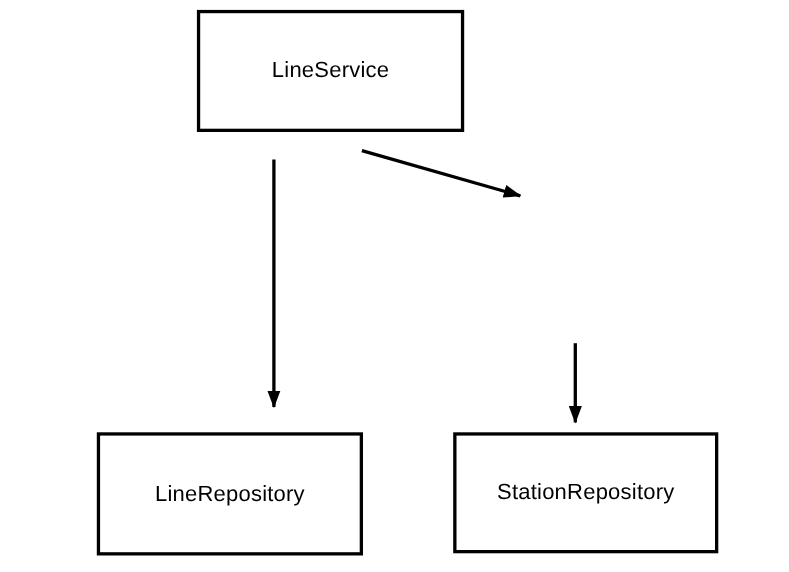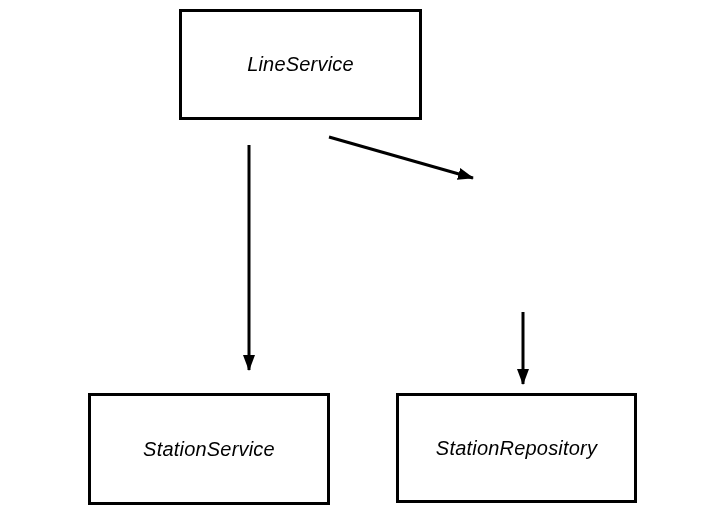--- a/index.html
+++ b/index.html
@@ -31,26 +31,25 @@
     border: 3px solid #000000;
     background: #ffffff;
     display: flex;
     align-items: center;
     justify-content: center;
     font-size: 20px;
     font-weight: 400;
     color: #000000;
     letter-spacing: 0.2px;
     white-space: nowrap;
-    font-style: italic;
   }
   .node-line-service       { left: 179px; top:   9px; width: 243px; height: 111px; }
   .node-station-service    { left: 402px; top: 193px; width: 243px; height: 112px; }
   .node-line-repository    { left:  88px; top: 393px; width: 242px; height: 112px; }
-  .node-station-repository { left: 396px; top: 393px; width: 241px; height: 110px; }
+  .node-station-repository { left: 412px; top: 393px; width: 241px; height: 110px; }
 </style>
 </head>
 <body>
 
 <div class="diagram-canvas">
 
   <svg class="edge-layer" width="717" height="520" viewBox="0 0 717 520" xmlns="http://www.w3.org/2000/svg">
     <defs>
       <marker id="arrowhead" viewBox="0 0 16 12" refX="15" refY="6" markerWidth="16" markerHeight="12" markerUnits="userSpaceOnUse" orient="auto">
         <path d="M0,0 L16,6 L0,12 Z" fill="#000000"></path>
@@ -60,20 +59,20 @@
     <line x1="329" y1="137" x2="473" y2="178" stroke="#000000" stroke-width="3" marker-end="url(#arrowhead)"></line>
     <line x1="523" y1="312" x2="523" y2="384" stroke="#000000" stroke-width="3" marker-end="url(#arrowhead)"></line>
   </svg>
 
   <div class="node-box node-line-service">
     <span>LineService</span>
   </div>
 
 
   <div class="node-box node-line-repository">
-    <span>StationService</span>
+    <span>LineRepository</span>
   </div>
 
   <div class="node-box node-station-repository">
     <span>StationRepository</span>
   </div>
 
 </div>
 
 </body></html>

